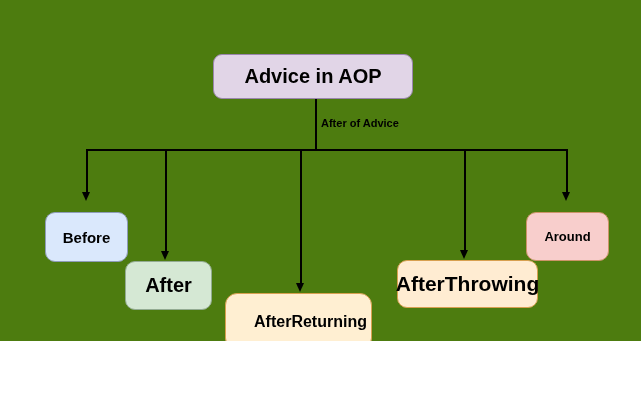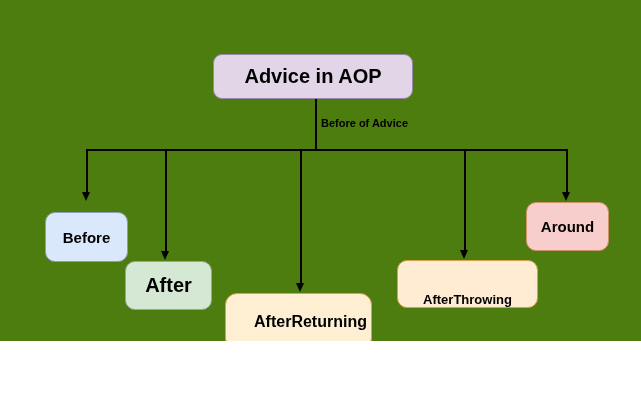--- a/index.html
+++ b/index.html
@@ -16,22 +16,22 @@
     border:1px solid #999;
     border-radius:10px;
     font-weight:bold;color:#000;
     box-sizing:border-box;
     text-align:center;
   }
   .node.root{left:213px;top:54px;width:200px;height:45px;font-size:20px;border-radius:9px;}
   .node.n0{left:45px; top:212px;width:83px; height:50px;font-size:15px;}
   .node.n1{left:125px;top:261px;width:87px; height:49px;font-size:20px;}
   .node.n2{left:225px;top:293px;width:147px;height:57px;font-size:16px;border-radius:12px;padding-left:24px;}
-  .node.n3{left:397px;top:260px;width:141px;height:48px;font-size:13px;align-items:flex-end;}
-  .node.n4{left:526px;top:202px;width:83px; height:49px;font-size:15px;}
+  .node.n3{left:397px;top:260px;width:141px;height:48px;font-size:21px;}
+  .node.n4{left:526px;top:212px;width:83px; height:49px;font-size:13px;}
   .node.dotted{
     background-image:radial-gradient(#e8c89a 0.6px, transparent 0.7px);
     background-size:4px 4px;
   }
   .line{position:absolute;background:#000;}
   .vline{width:1.5px;}
   .hline{height:1.5px;}
   .arrowhead{
     position:absolute;width:0;height:0;
     border-left:4.5px solid transparent;
@@ -48,21 +48,21 @@
 <body>
 
 <div id="canvas">
 
   <div class="node root" style="background: rgb(225, 213, 231); border-color: rgb(154, 134, 173);">
     <span>Advice in AOP</span>
   </div>
 
   <div class="line vline" style="left:315px;top:99px;height:50px;"></div>
 
-  <div class="edge-label">Before of Advice</div>
+  <div class="edge-label">After of Advice</div>
 
   <div class="line hline" style="left:86px;top:149px;width:481px;"></div>
 
   <div class="line vline" style="left:86px;top:149px;height:44px;"></div>
   <div class="arrowhead" style="left:82.3px;top:192px;"></div>
 
   <div class="line vline" style="left:165px;top:149px;height:103px;"></div>
   <div class="arrowhead" style="left:161.3px;top:251px;"></div>
 
   <div class="line vline" style="left:300px;top:149px;height:135px;"></div>

